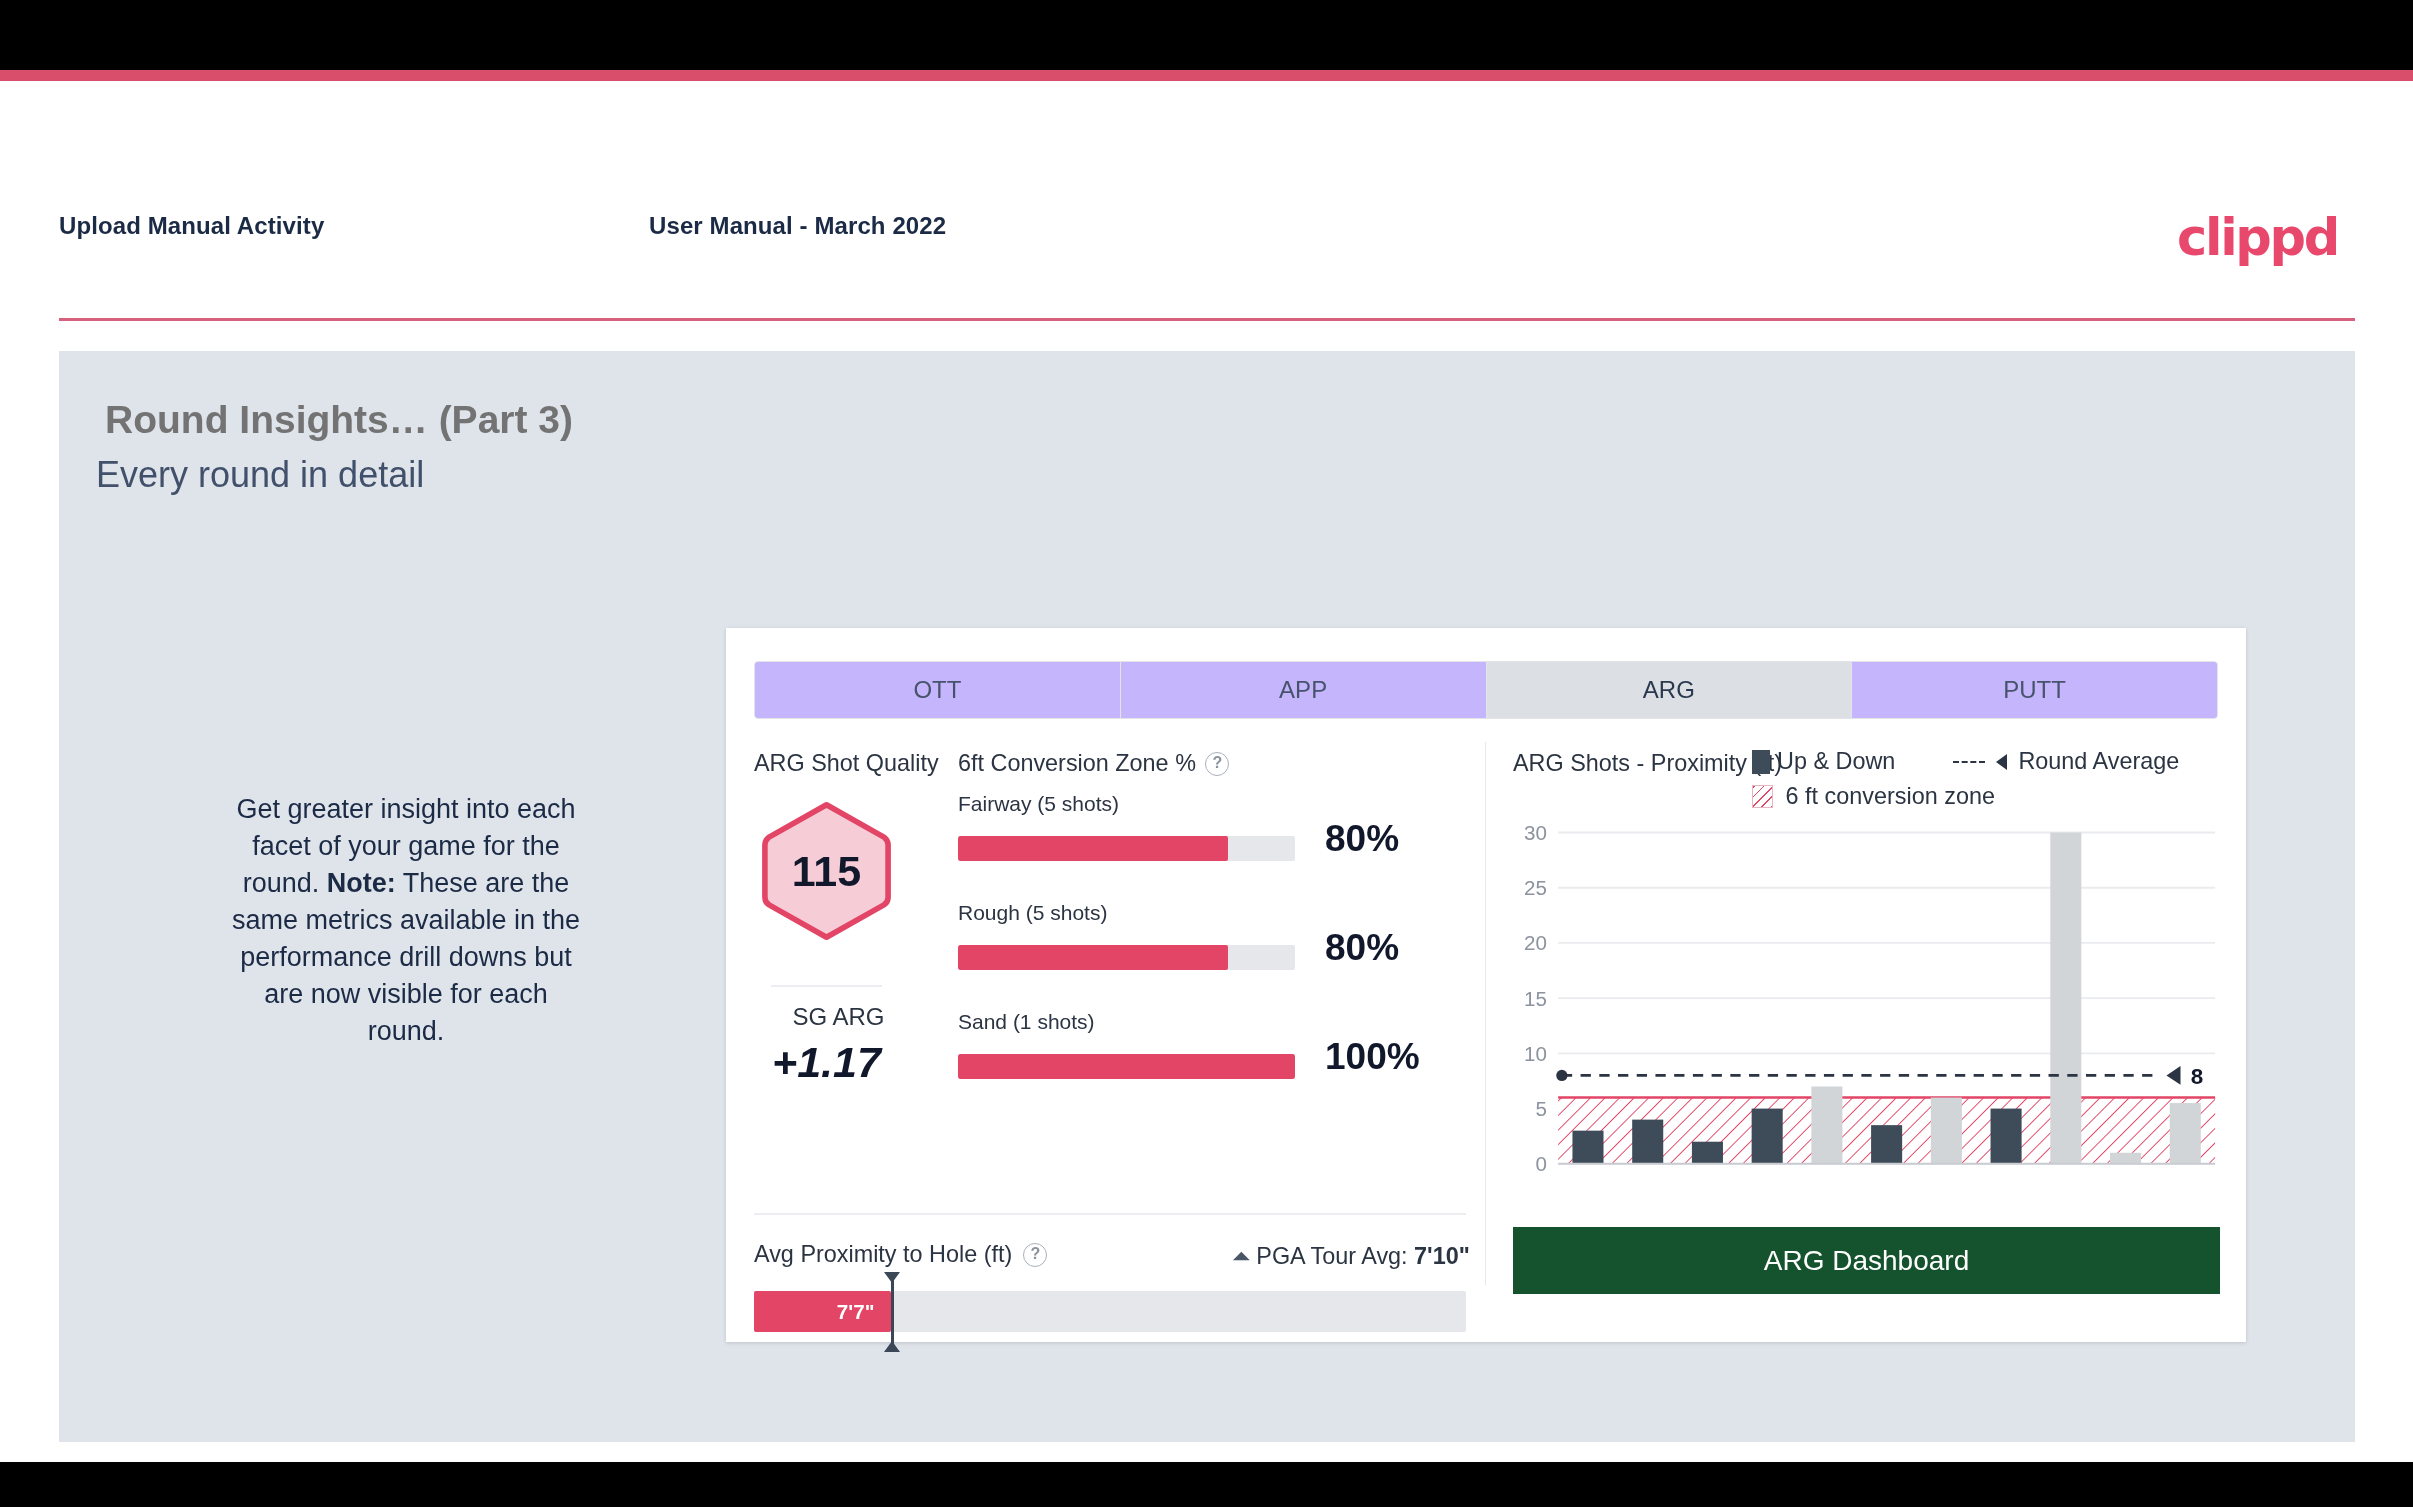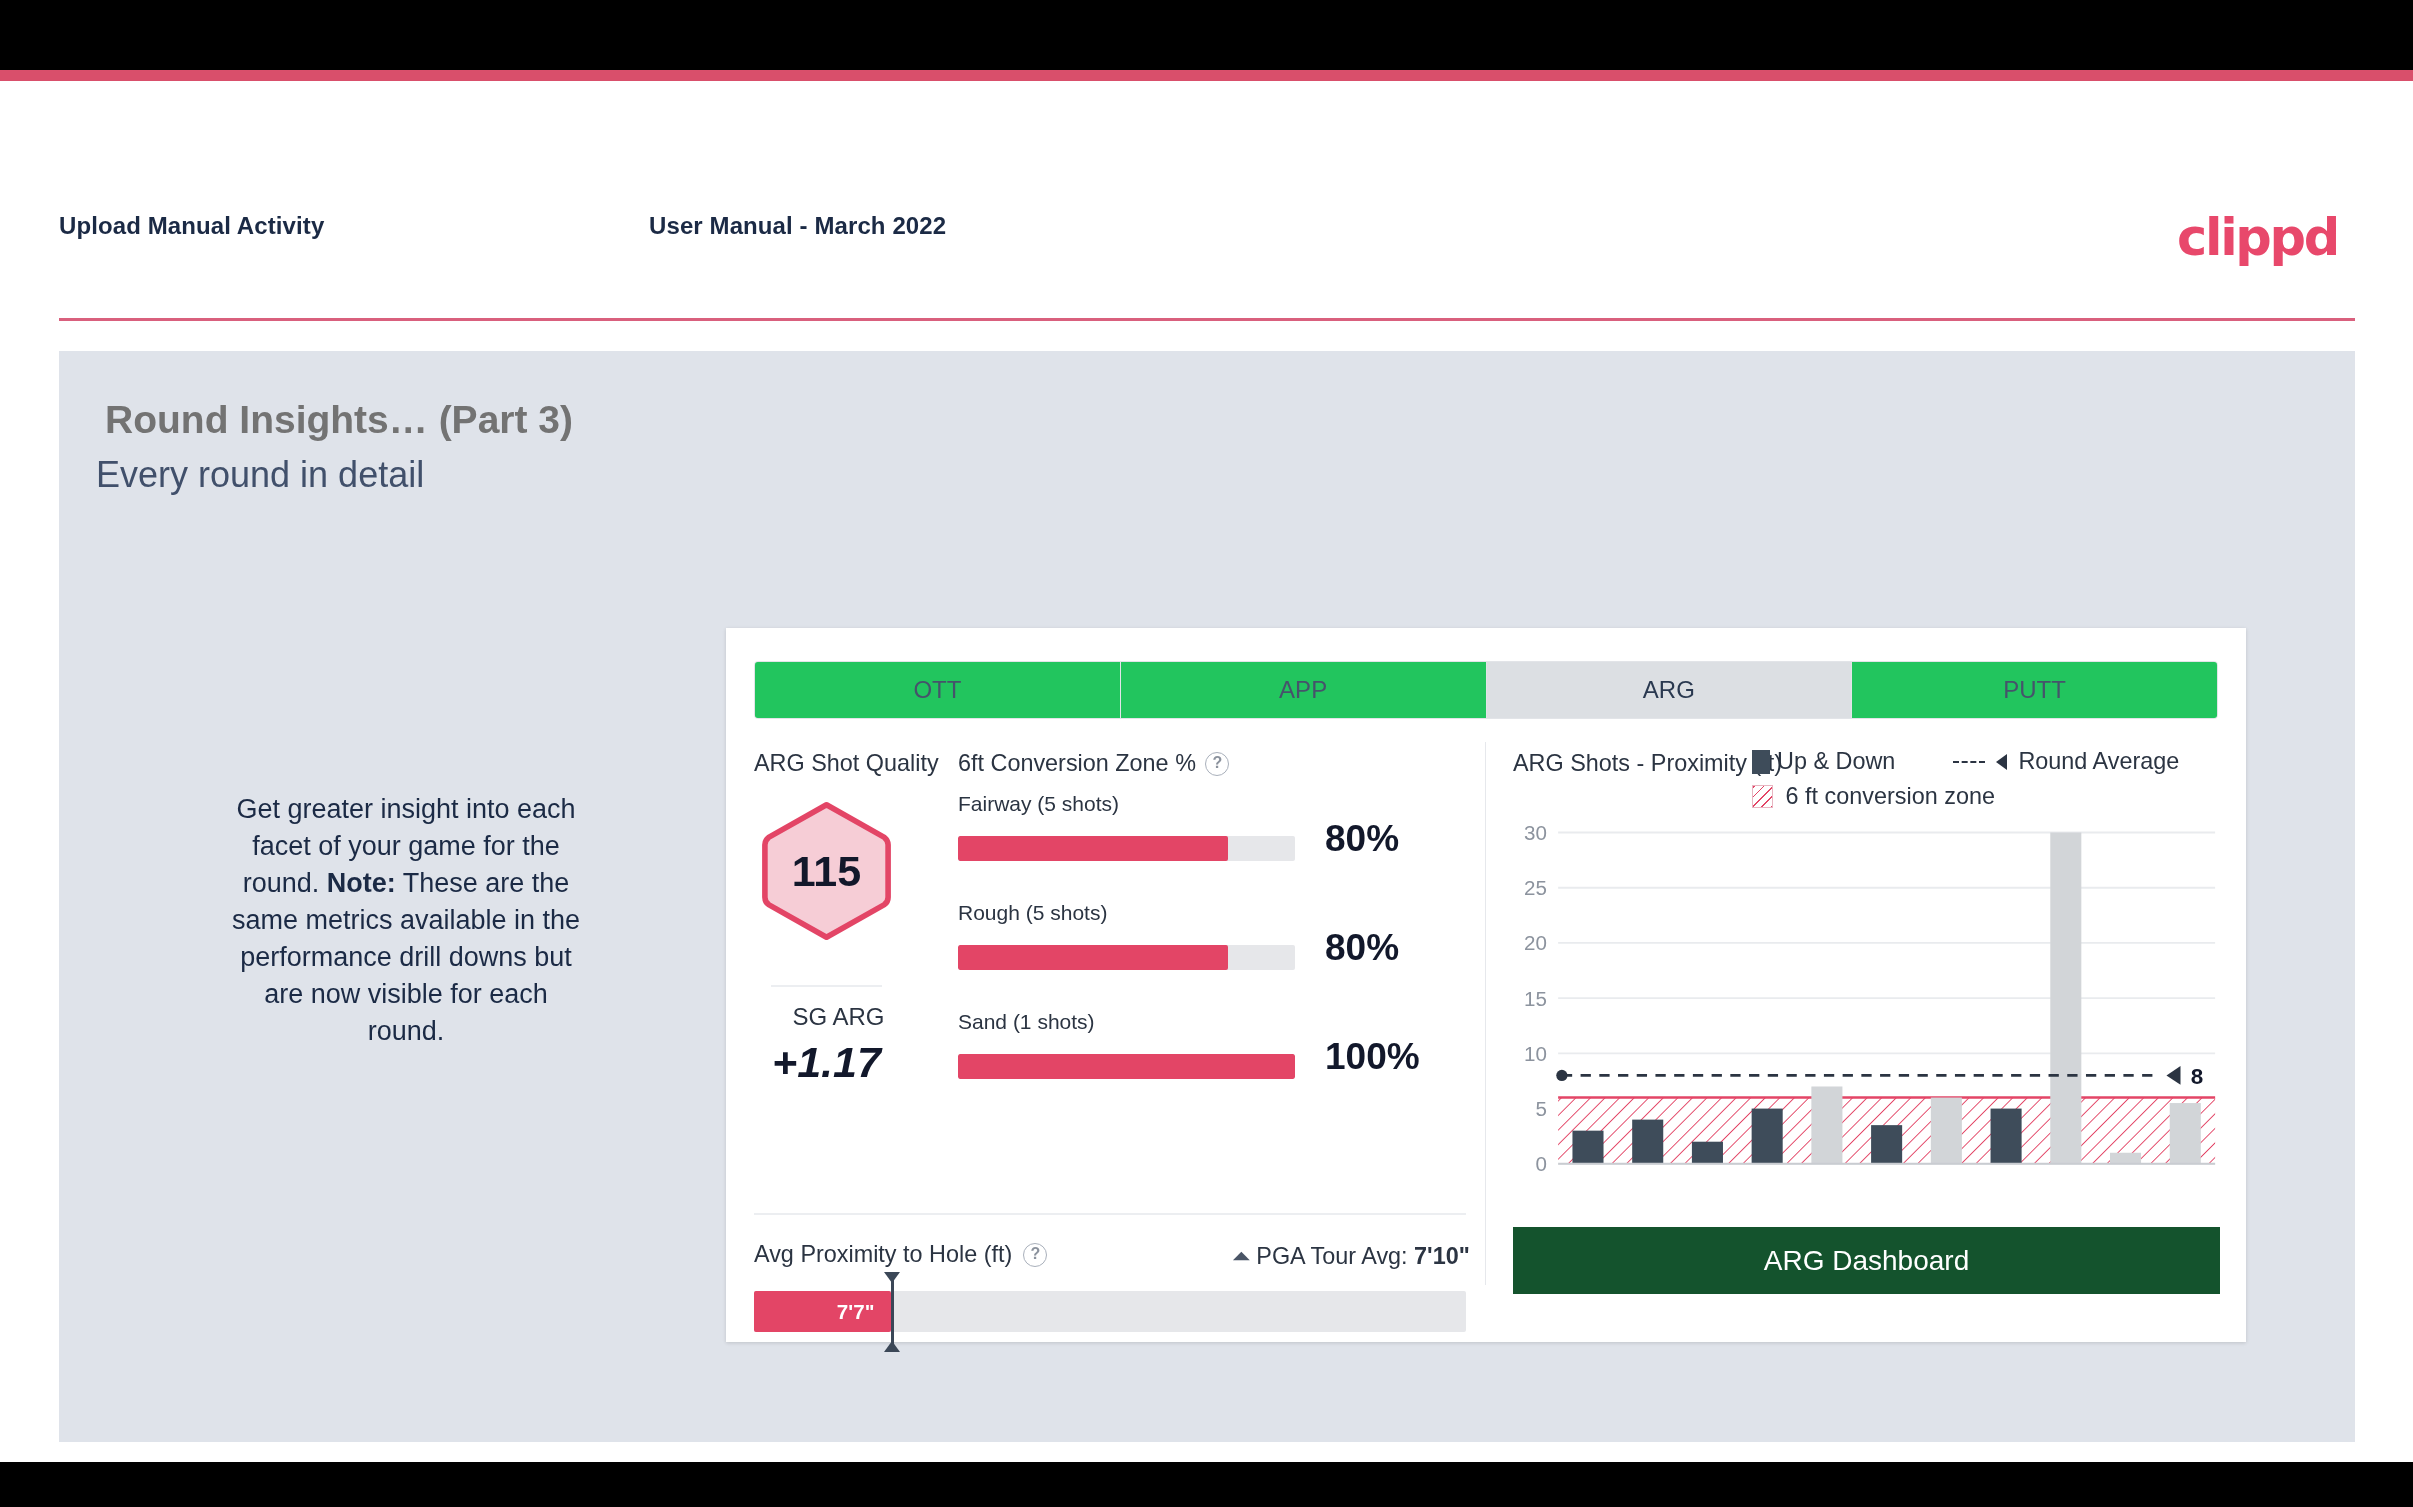--- a/index.html
+++ b/index.html
@@ -75,21 +75,21 @@
   }
   .tabs {
     position:absolute; left:28px; top:33px;
     width:1464px; height:58px;
     display:flex; border:0.9px solid #e2e4e8; border-radius:3.7px; overflow:hidden;
     background:#fff;
   }
   .tab {
     flex:1 1 0; display:flex; align-items:center; justify-content:center;
     font-size:24px; color:#46536b; border-right:0.9px solid #e2e4e8;
-    background:#22c55e; cursor:pointer;
+    background:#c4b5fd; cursor:pointer;
   }
   .tab:last-child { border-right:none; }
   .tab.active { background:#dcdfe3; color:#2a3950; }
 
   .vdiv {
     position:absolute; left:759px; top:114px; width:0.9px; height:543px;
     background:#e6e8ec;
   }
 
   

